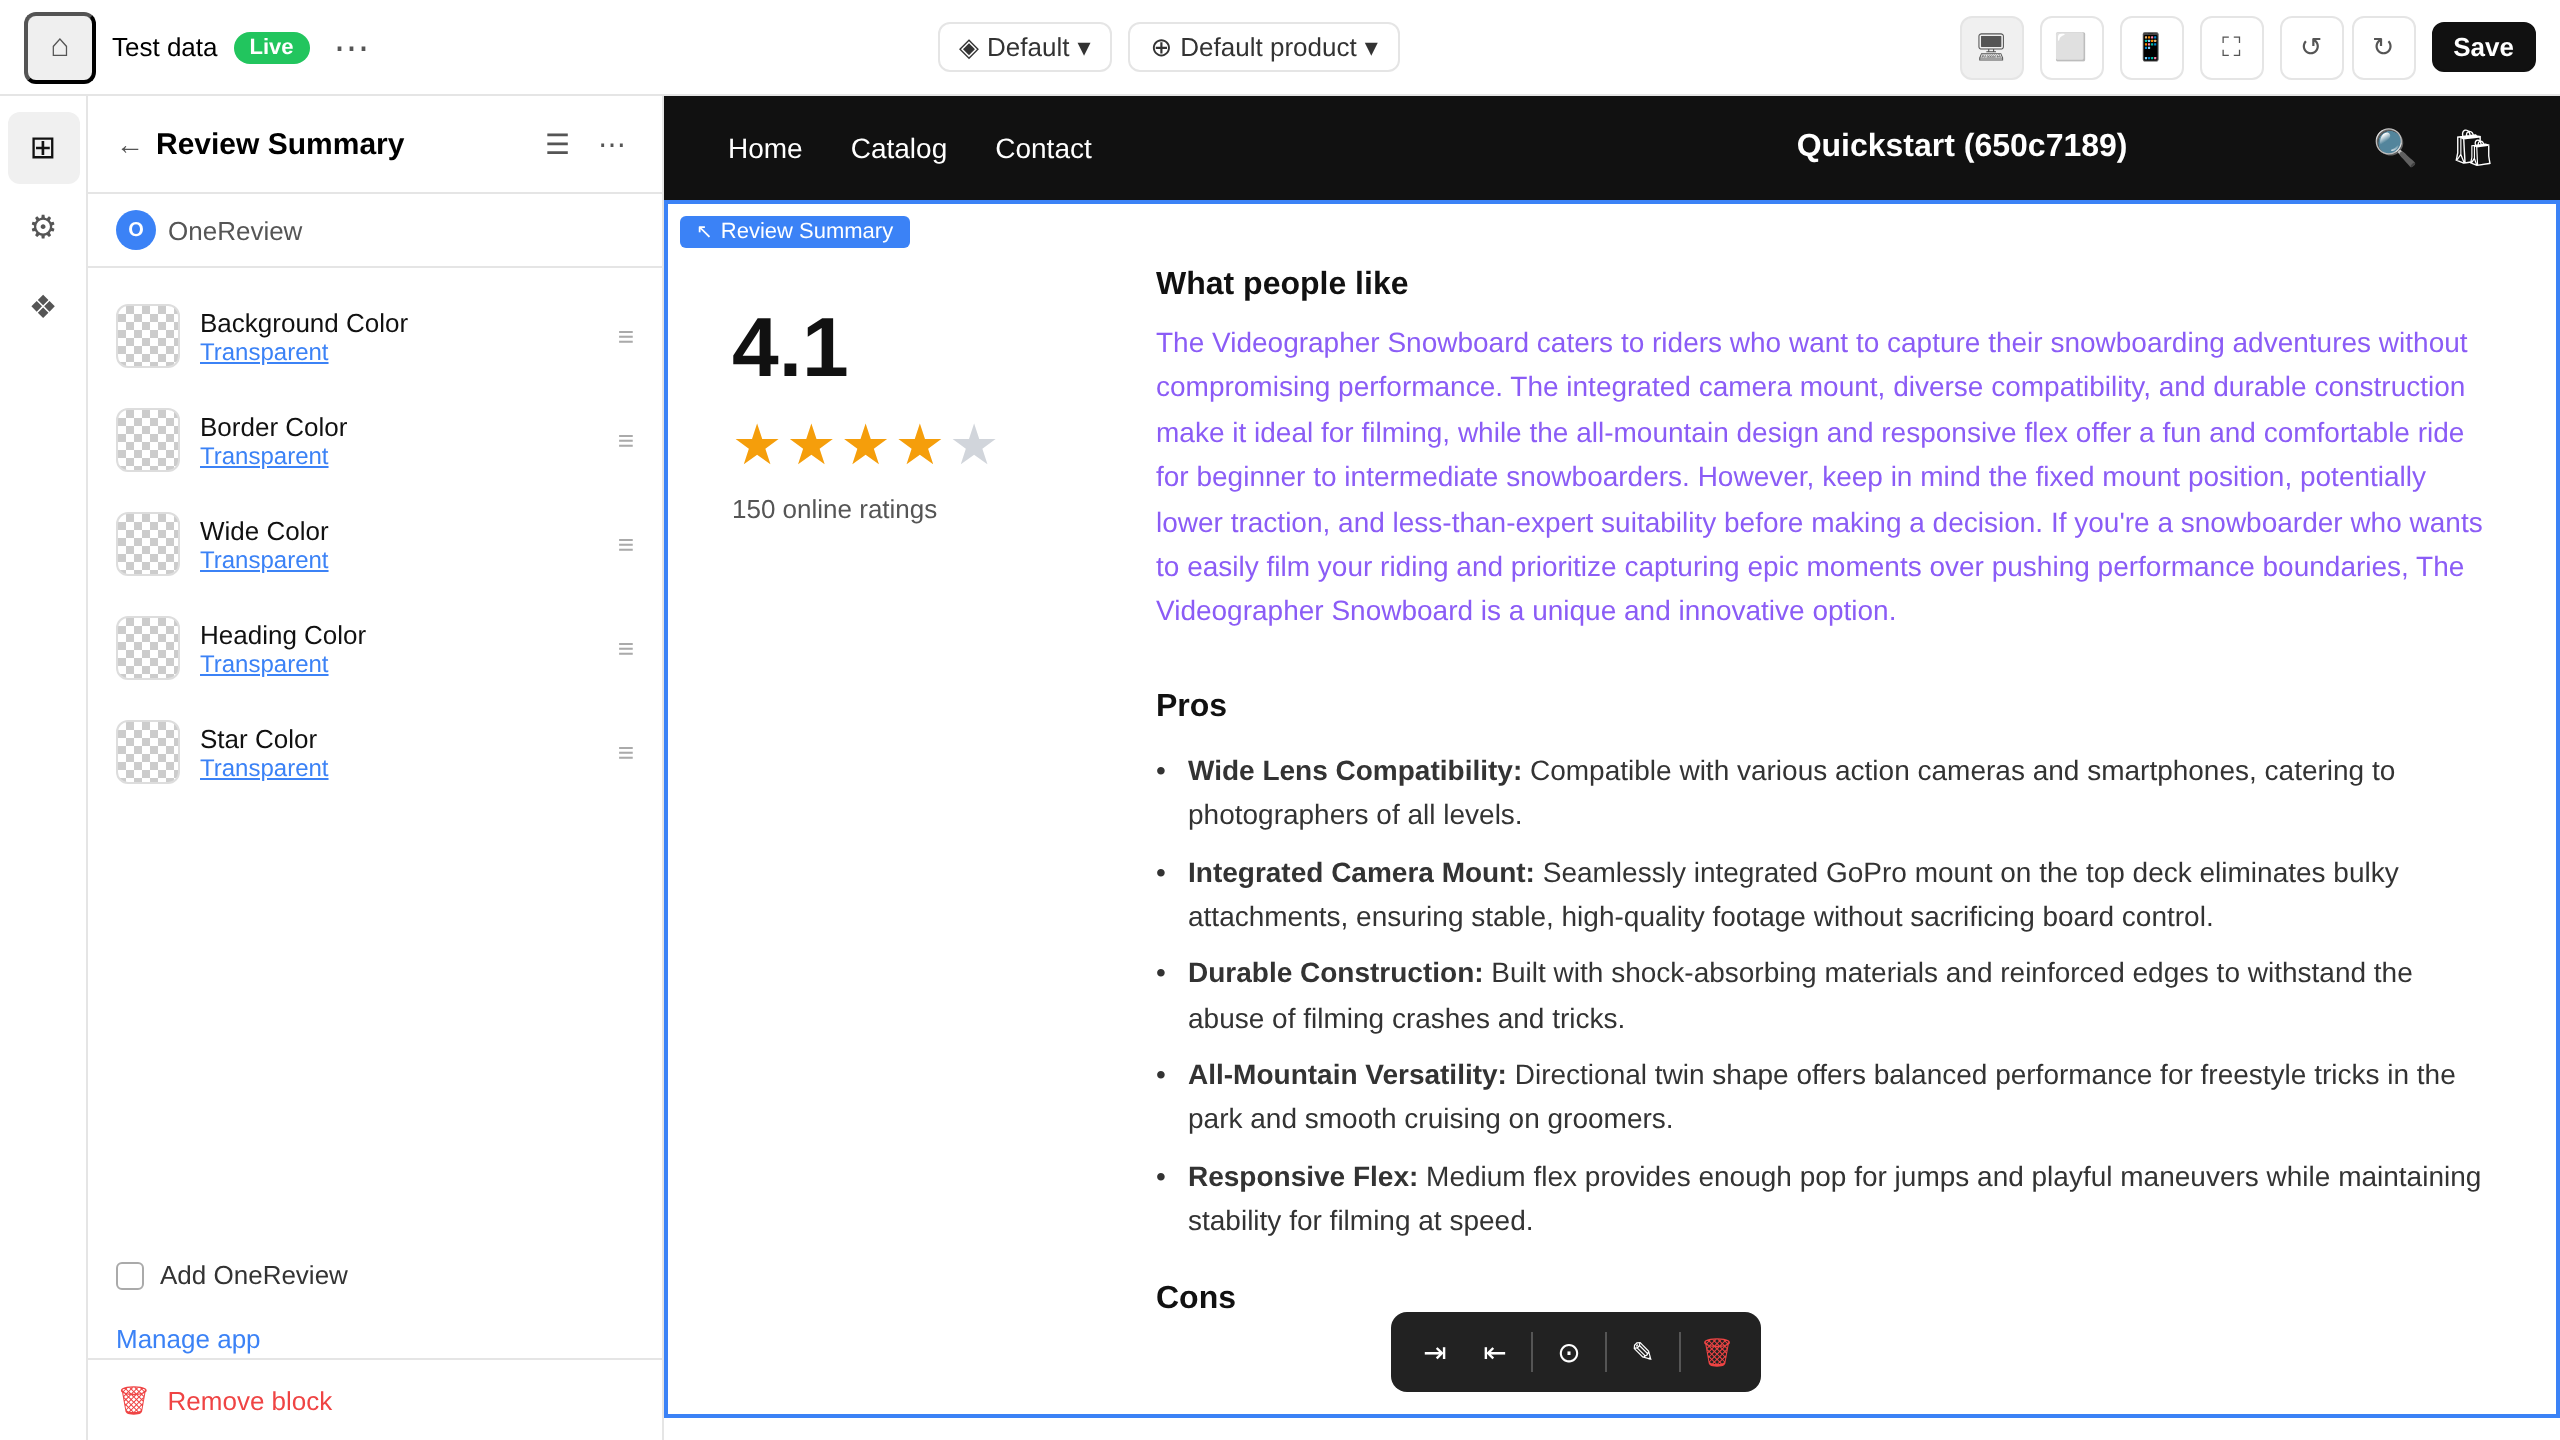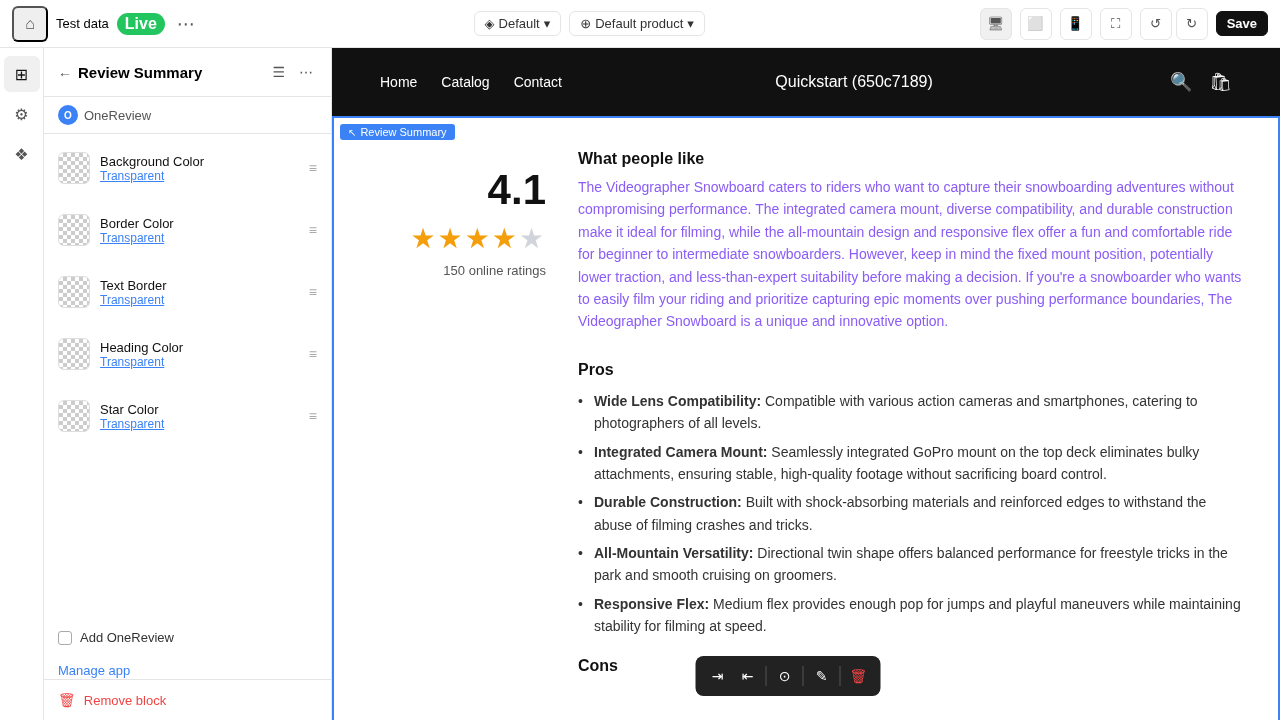--- a/index.html
+++ b/index.html
@@ -6,21 +6,21 @@
     body { font-family: -apple-system, BlinkMacSystemFont, 'Segoe UI', sans-serif; background: #f5f5f5; width: 1280px; height: 720px; overflow: hidden; display: flex; flex-direction: column; }
 
     
     .topbar {
       display: flex; align-items: center; height: 48px; background: #fff;
       border-bottom: 1px solid #e5e5e5; padding: 0 12px; gap: 12px; flex-shrink: 0;
     }
     .topbar-left { display: flex; align-items: center; gap: 8px; }
     .topbar-center { display: flex; align-items: center; gap: 8px; flex: 1; justify-content: center; }
     .topbar-right { display: flex; align-items: center; gap: 8px; }
-    .live-badge { background: #22c55e; color: #fff; font-size: 16px; font-weight: 600; padding: 2px 8px; border-radius: 12px; }
+    .live-badge { background: #22c55e; color: #fff; font-size: 11px; font-weight: 600; padding: 2px 8px; border-radius: 12px; }
     .topbar-btn { background: none; border: 1px solid #e5e5e5; border-radius: 6px; padding: 4px 10px; font-size: 13px; cursor: pointer; display: flex; align-items: center; gap: 4px; color: #333; }
     .topbar-btn.primary { background: #111; color: #fff; border-color: #111; font-weight: 600; }
     .dots-btn { background: none; border: none; cursor: pointer; color: #555; font-size: 18px; padding: 4px; }
     .icon-btn { background: none; border: 1px solid #e5e5e5; border-radius: 6px; width: 32px; height: 32px; display: flex; align-items: center; justify-content: center; cursor: pointer; color: #555; }
     .icon-btn.active { background: #f0f0f0; }
     .undo-redo { display: flex; gap: 4px; }
 
     
     .main { display: flex; flex: 1; overflow: hidden; }
 
@@ -33,58 +33,58 @@
     .sidebar { width: 288px; background: #fff; border-right: 1px solid #e5e5e5; display: flex; flex-direction: column; overflow: hidden; }
     .sidebar-header { display: flex; align-items: center; padding: 12px 14px; border-bottom: 1px solid #e5e5e5; gap: 6px; }
     .back-btn { background: none; border: none; cursor: pointer; color: #555; font-size: 14px; display: flex; align-items: center; }
     .sidebar-title { font-size: 15px; font-weight: 600; flex: 1; }
     .sidebar-icon-row { display: flex; gap: 6px; }
     .onereviews-row { display: flex; align-items: center; gap: 6px; padding: 8px 14px; border-bottom: 1px solid #e5e5e5; }
     .onereviews-logo { width: 20px; height: 20px; background: #3b82f6; border-radius: 50%; display: flex; align-items: center; justify-content: center; color: #fff; font-size: 10px; font-weight: 700; }
     .onereviews-label { font-size: 13px; color: #555; }
 
     
-    .color-rows { padding: 12px 14px; display: flex; flex-direction: column; gap: 18px; flex: 1; overflow-y: auto; }
+    .color-rows { padding: 12px 14px; display: flex; flex-direction: column; gap: 8px; flex: 1; overflow-y: auto; }
     .color-row { display: flex; align-items: center; gap: 10px; padding: 6px 0; }
     .color-swatch { width: 32px; height: 32px; border-radius: 6px; border: 1px solid #ddd; background: repeating-conic-gradient(#ccc 0% 25%, #fff 0% 50%) 0 0 / 8px 8px; flex-shrink: 0; }
     .color-info { flex: 1; }
     .color-name { font-size: 13px; font-weight: 500; color: #111; }
     .color-value { font-size: 12px; color: #3b82f6; text-decoration: underline; }
     .stack-icon { color: #aaa; cursor: pointer; font-size: 14px; }
 
     .dropshadow-row { display: flex; align-items: center; gap: 8px; padding: 8px 14px; }
     .checkbox { width: 14px; height: 14px; border: 1.5px solid #aaa; border-radius: 3px; flex-shrink: 0; }
     .dropshadow-label { font-size: 13px; color: #333; }
 
     .manage-app-row { padding: 8px 14px 0; }
     .manage-app-link { font-size: 13px; color: #3b82f6; text-decoration: none; }
 
     .remove-block-row { margin-top: auto; padding: 12px 14px; border-top: 1px solid #e5e5e5; display: flex; align-items: center; gap: 8px; cursor: pointer; }
     .remove-icon { color: #ef4444; font-size: 14px; }
     .remove-label { color: #ef4444; font-size: 13px; }
 
     
     .preview { flex: 1; overflow: hidden; display: flex; flex-direction: column; background: #f0f0f0; }
-    .store-topbar { background: #111; color: #fff; display: flex; align-items: center; height: 68px; padding: 0 48px; flex-shrink: 0; }
+    .store-topbar { background: #111; color: #fff; display: flex; align-items: center; height: 52px; padding: 0 32px; flex-shrink: 0; }
     .store-nav { display: flex; gap: 24px; flex: 1; }
     .store-nav-item { font-size: 14px; color: #fff; cursor: pointer; text-decoration: none; }
-    .store-title { font-size: 16px; font-weight: 400; flex: 1; }
+    .store-title { font-size: 16px; font-weight: 700; flex: 1; text-align: center; }
     .store-icons { display: flex; gap: 16px; align-items: center; }
     .store-icon-btn { background: none; border: none; color: #fff; cursor: pointer; font-size: 18px; }
 
     .preview-content { flex: 1; overflow-y: auto; background: #fff; position: relative; }
     .review-summary-label { position: absolute; top: 8px; left: 8px; background: #3b82f6; color: #fff; font-size: 11px; padding: 2px 8px; border-radius: 3px; display: flex; align-items: center; gap: 4px; z-index: 10; }
 
     .review-block { border: 2px solid #3b82f6; margin: 0; padding: 32px; position: relative; min-height: 600px; }
 
     .summary-title { font-size: 26px; font-weight: 700; color: #c05c1e; margin-bottom: 16px; }
     .section-heading { font-size: 16px; font-weight: 700; color: #111; margin-bottom: 8px; }
     .summary-text { font-size: 14px; color: #8b5cf6; line-height: 1.6; margin-bottom: 28px; }
 
-    .rating-column { float: left; width: 180px; text-align: right; margin-right: 32px; padding: 16px 0; }
+    .rating-column { float: left; width: 180px; text-align: left; margin-right: 32px; padding: 16px 0; }
     .rating-number { font-size: 42px; font-weight: 700; color: #111; }
     .stars { font-size: 28px; color: #f59e0b; margin: 8px 0; letter-spacing: 2px; }
     .star-empty { color: #d1d5db; }
     .ratings-count { font-size: 13px; color: #555; }
 
     .content-column { margin-left: 212px; }
 
     .pros-section { margin-bottom: 16px; }
     .cons-section { margin-bottom: 16px; }
     .bullet-list { list-style: none; padding: 0; }
@@ -171,21 +171,21 @@
         <div class="color-swatch"></div>
         <div class="color-info">
           <div class="color-name">Border Color</div>
           <div class="color-value">Transparent</div>
         </div>
         <span class="stack-icon">≡</span>
       </div>
       <div class="color-row">
         <div class="color-swatch"></div>
         <div class="color-info">
-          <div class="color-name">Text Border</div>
+          <div class="color-name">Wide Color</div>
           <div class="color-value">Transparent</div>
         </div>
         <span class="stack-icon">≡</span>
       </div>
       <div class="color-row">
         <div class="color-swatch"></div>
         <div class="color-info">
           <div class="color-name">Heading Color</div>
           <div class="color-value">Transparent</div>
         </div>

